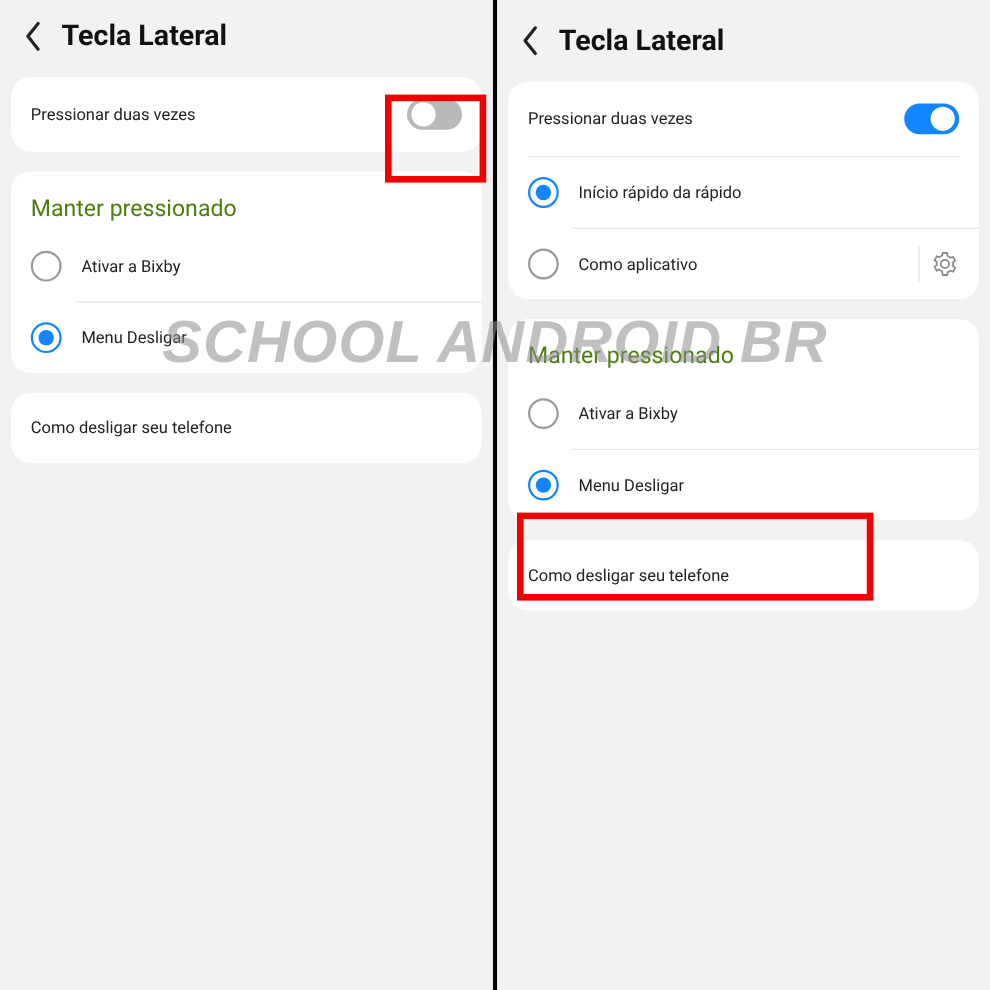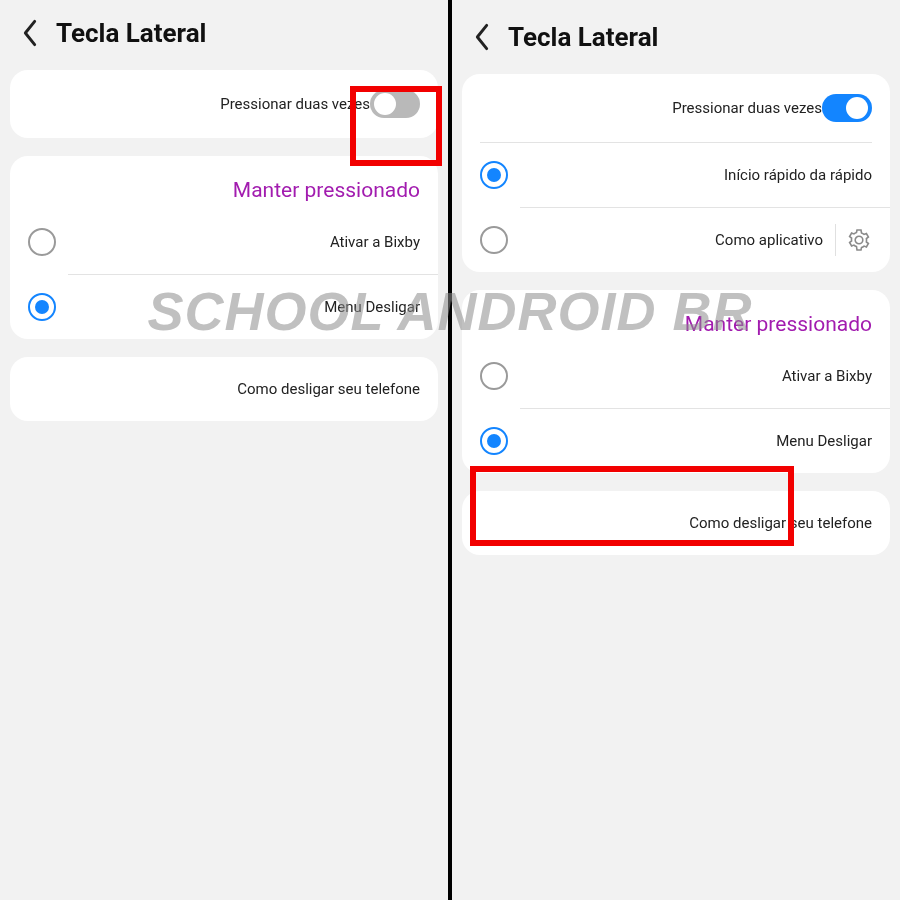--- a/index.html
+++ b/index.html
@@ -8,21 +8,20 @@
       height: 900px;
       font-family: -apple-system, BlinkMacSystemFont, 'Segoe UI', Roboto, Arial, sans-serif;
       background: #f2f2f2;
       position: relative;
       overflow: hidden;
     }
     .split {
       display: flex;
       width: 100%;
       height: 100%;
-      text-align: right;
     }
     .pane {
       flex: 1;
       background: #f2f2f2;
       position: relative;
       overflow: hidden;
     }
     .divider-v {
       width: 4px;
       background: #000;
@@ -60,21 +59,21 @@
       position: relative;
     }
     .row.slim { padding: 16px 18px; }
     .row-label {
       font-size: 15px;
       color: #222;
       flex: 1;
     }
     .section-title {
       font-size: 21px;
-      color: #a21caf;
+      color: #4d7c0f;
       padding: 22px 18px 8px 18px;
     }
     .hr {
       height: 1px;
       background: #e3e3e3;
       margin-left: 58px;
     }
     .hr.full { margin-left: 18px; margin-right: 18px; }
     .radio {
       width: 28px;

